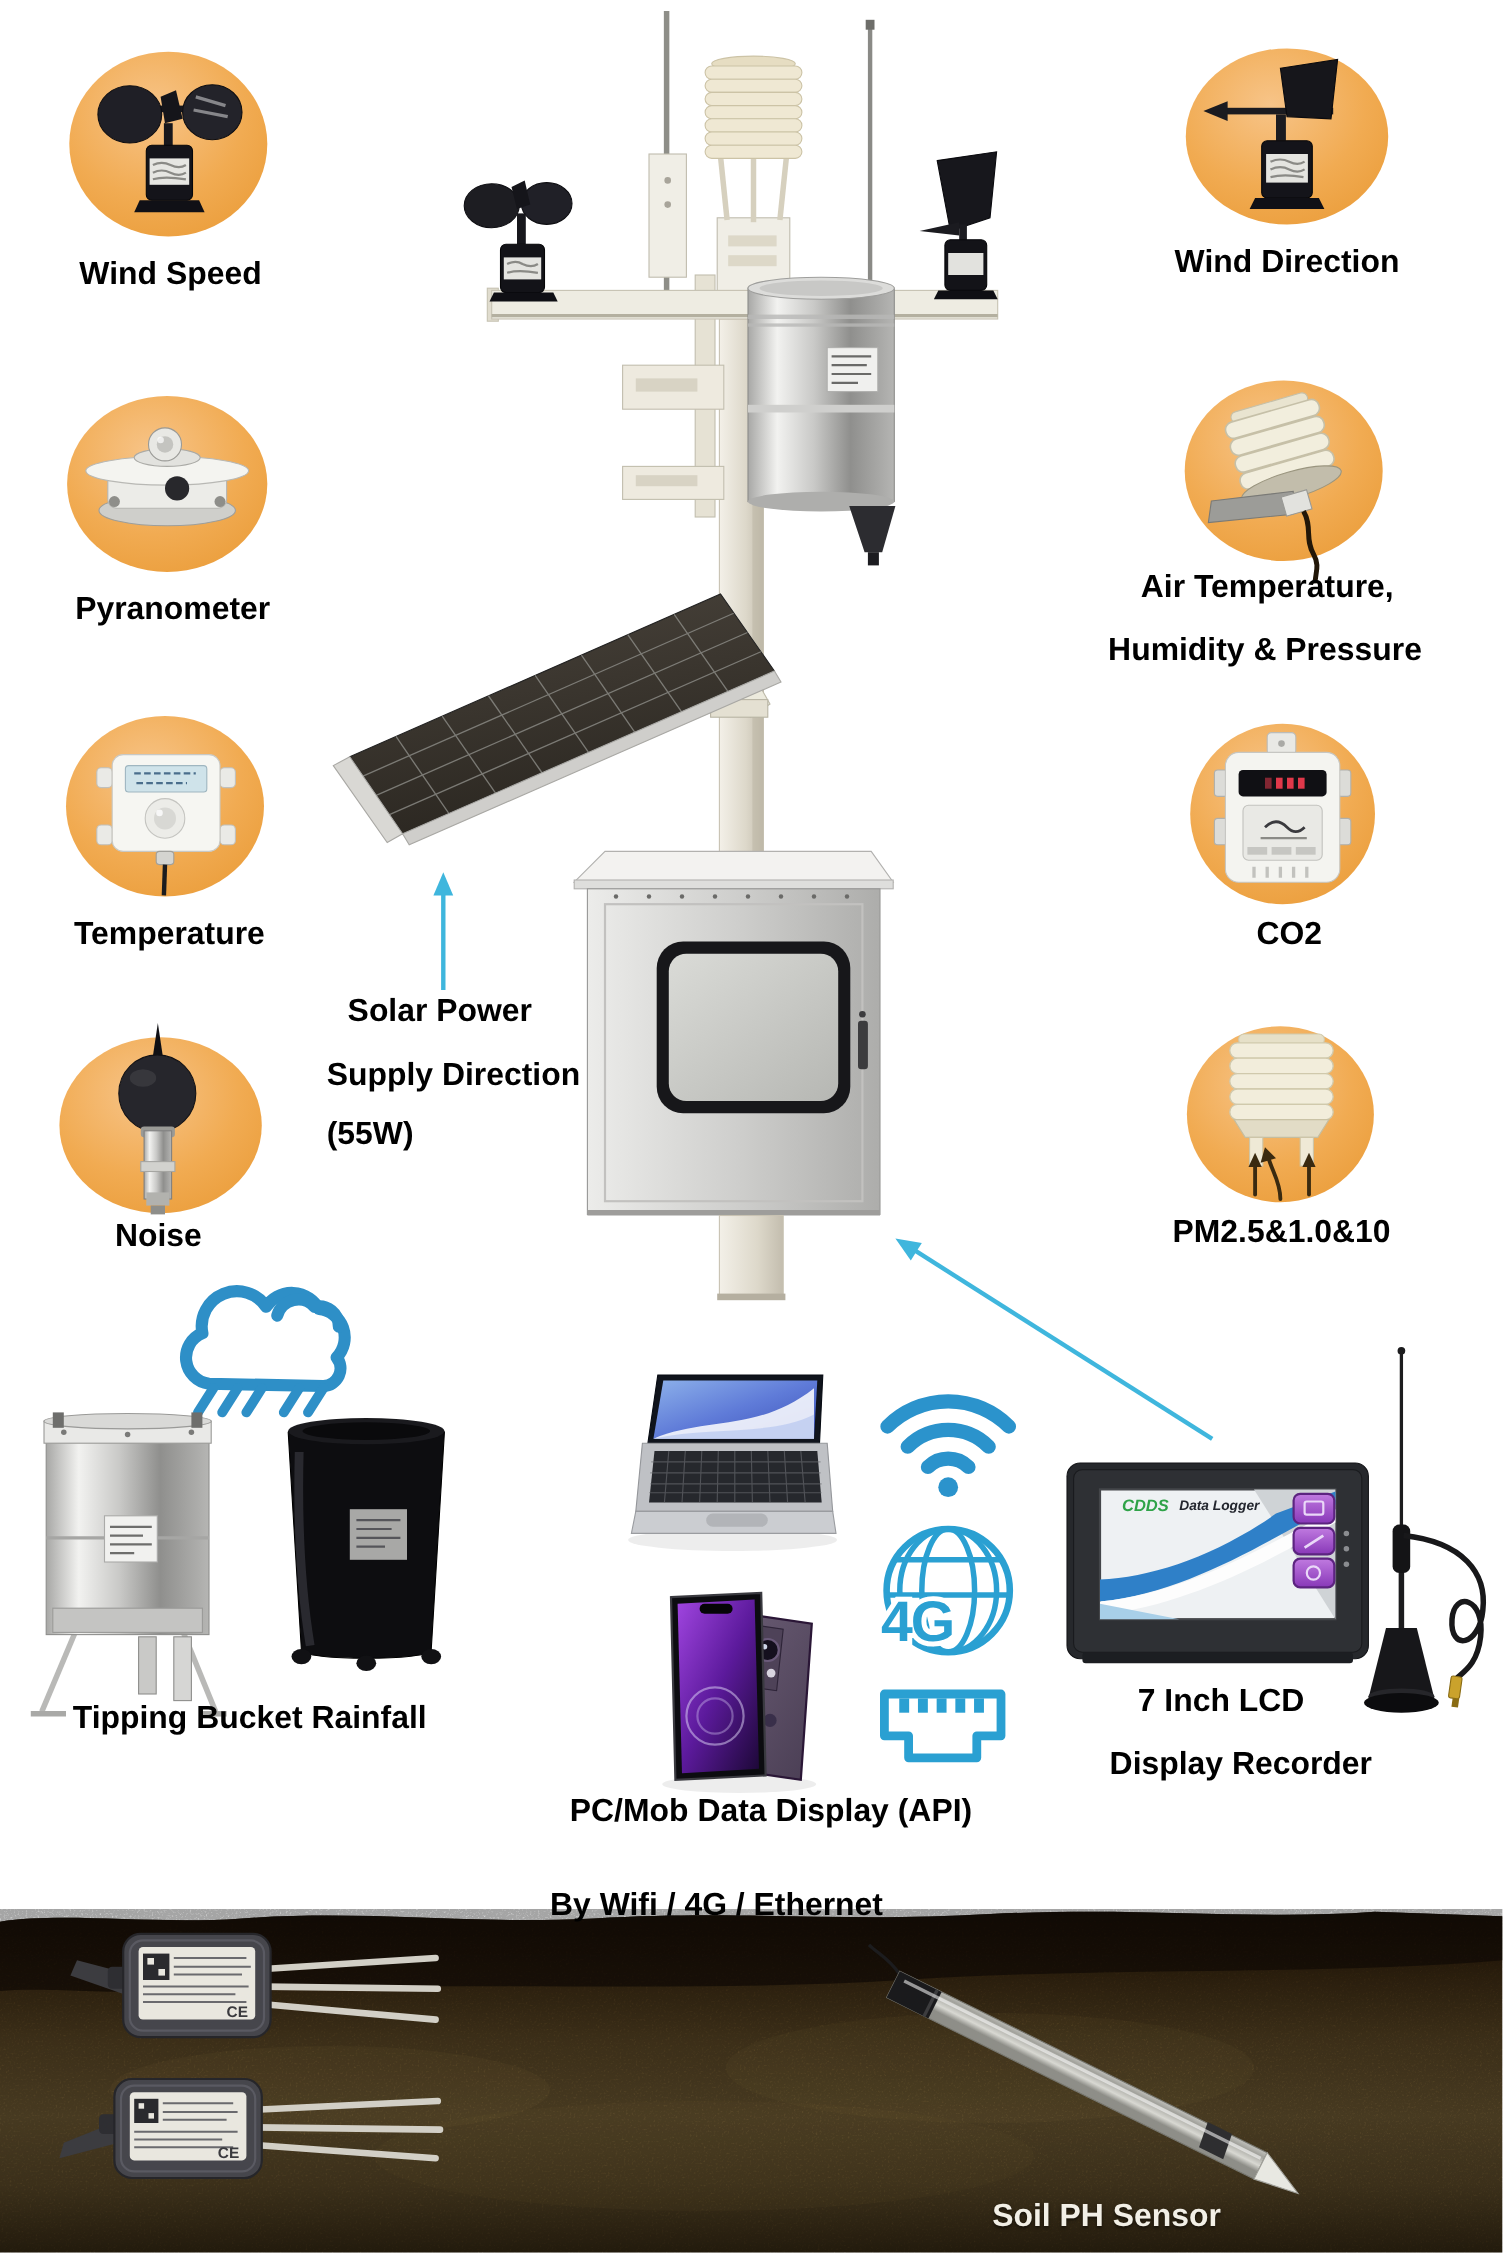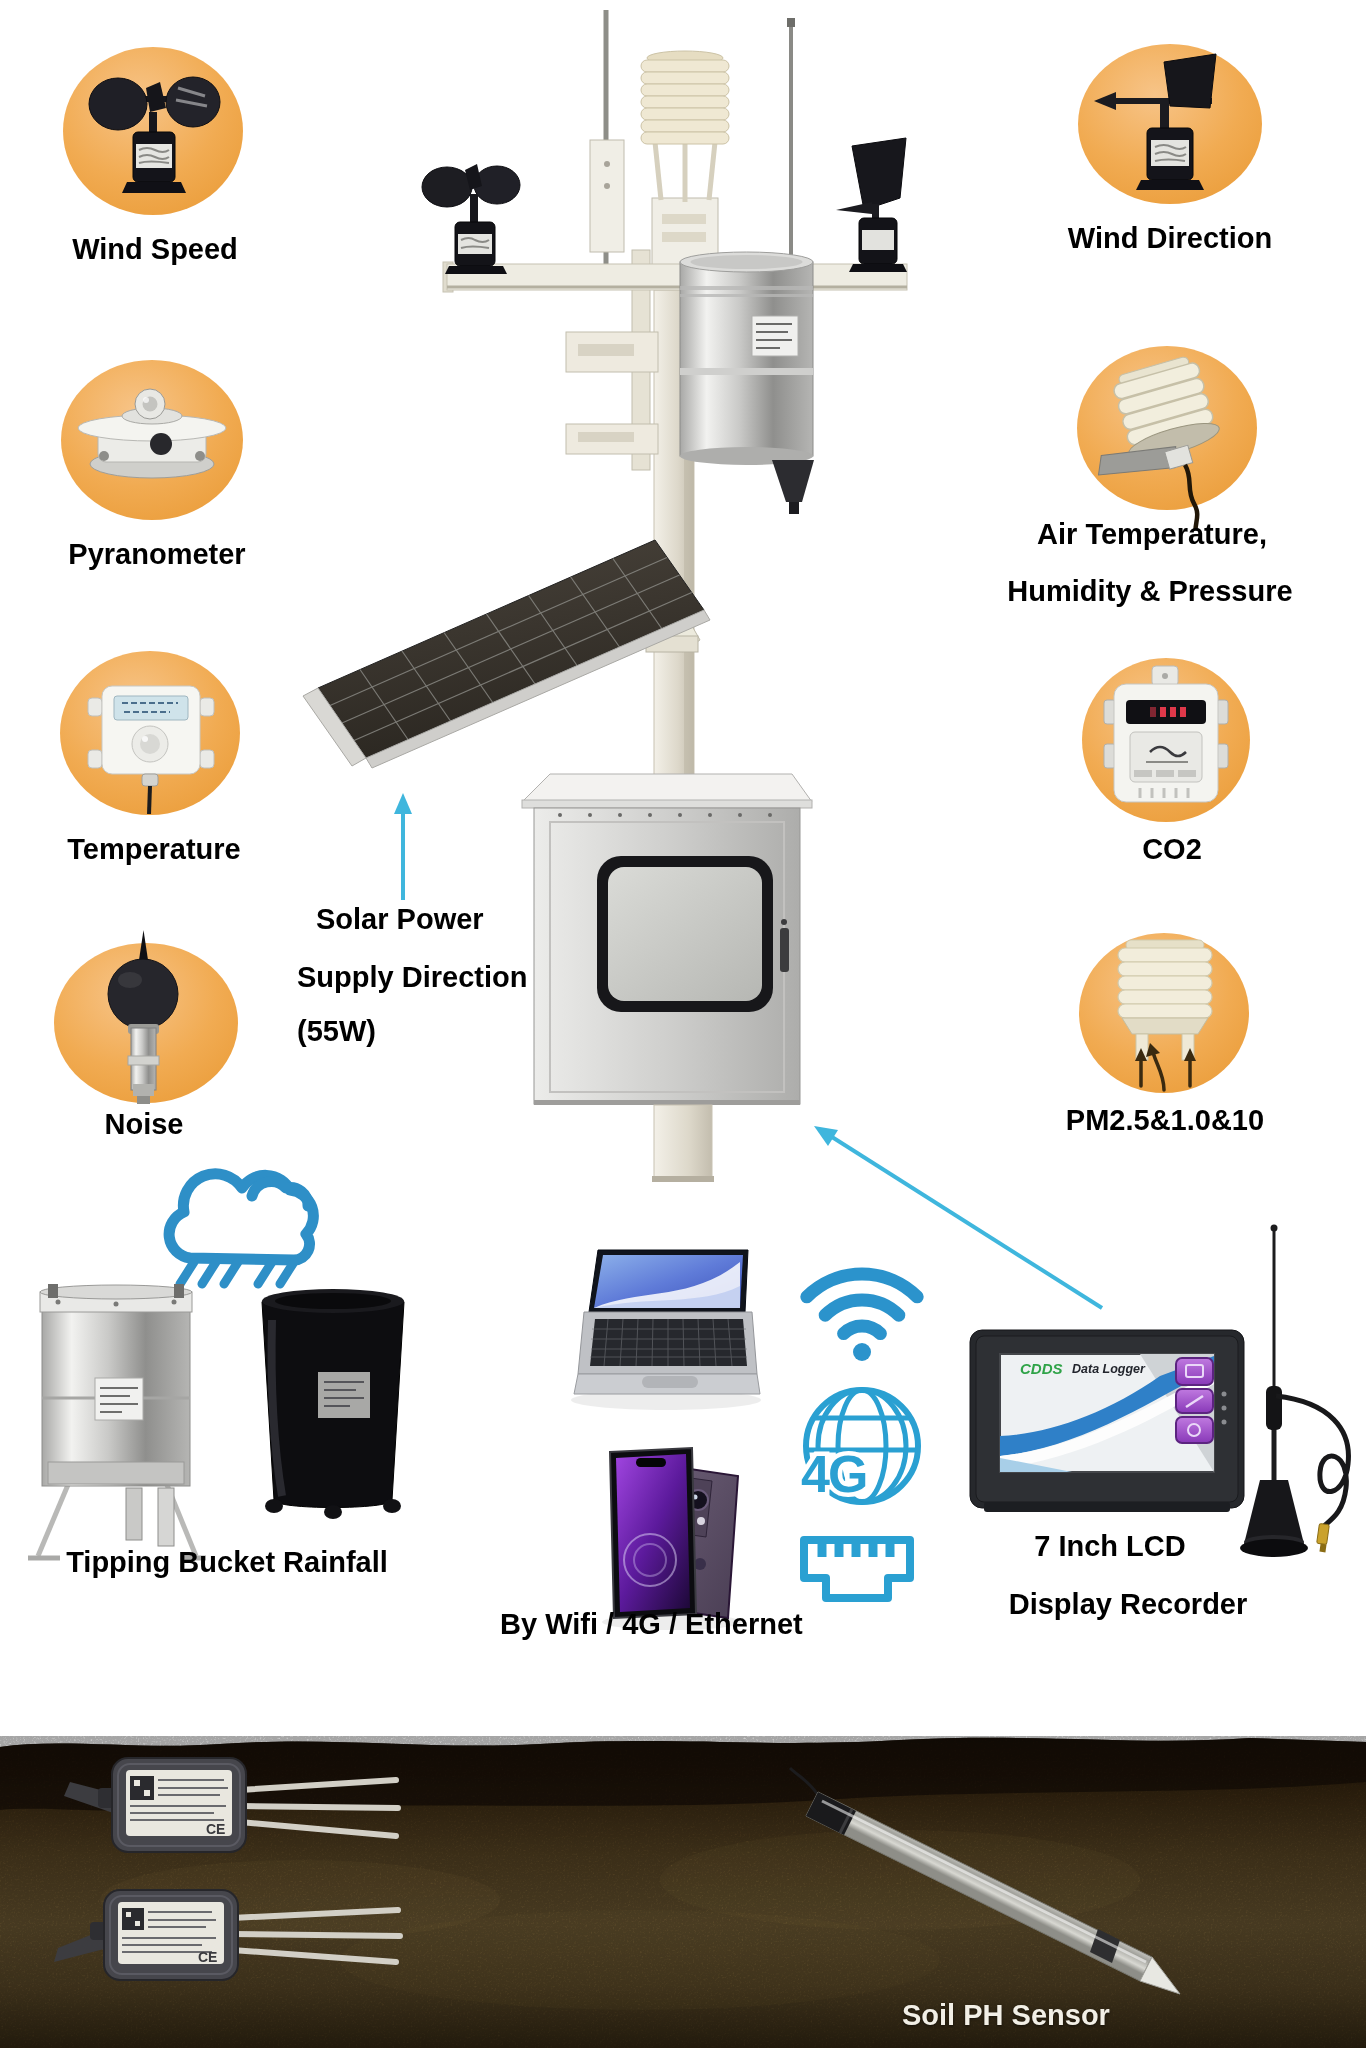--- a/index.html
+++ b/index.html
@@ -567,19 +567,20 @@
 <div class="lbl c" style="left:154px;top:833px;">Temperature</div>
 <div class="lbl c" style="left:1172px;top:833px;">CO2</div>
 <div class="lbl c" style="left:144px;top:1108px;">Noise</div>
 <div class="lbl c" style="left:1165px;top:1104px;">PM2.5&amp;1.0&amp;10</div>
 
 <div class="lbl" style="left:316px;top:903px;">Solar Power</div>
 <div class="lbl" style="left:297px;top:961px;">Supply Direction</div>
 <div class="lbl" style="left:297px;top:1015px;">(55W)</div>
 
 <div class="lbl c" style="left:227px;top:1546px;">Tipping Bucket Rainfall</div>
-<div class="lbl" style="left:500px;top:1608px;">By Wifi / 4G / Ethernet</div>
+<div class="lbl" style="left:518px;top:1630px;">PC/Mob Data Display (API)</div>
+<div class="lbl" style="left:500px;top:1716px;">By Wifi / 4G / Ethernet</div>
 <div class="lbl c" style="left:1110px;top:1530px;">7 Inch LCD</div>
 <div class="lbl c" style="left:1128px;top:1588px;">Display Recorder</div>
 
 <div class="lbl soilLbl" style="left:902px;top:1999px;">Soil PH Sensor</div>
 
 </div>
 
 </body></html>

